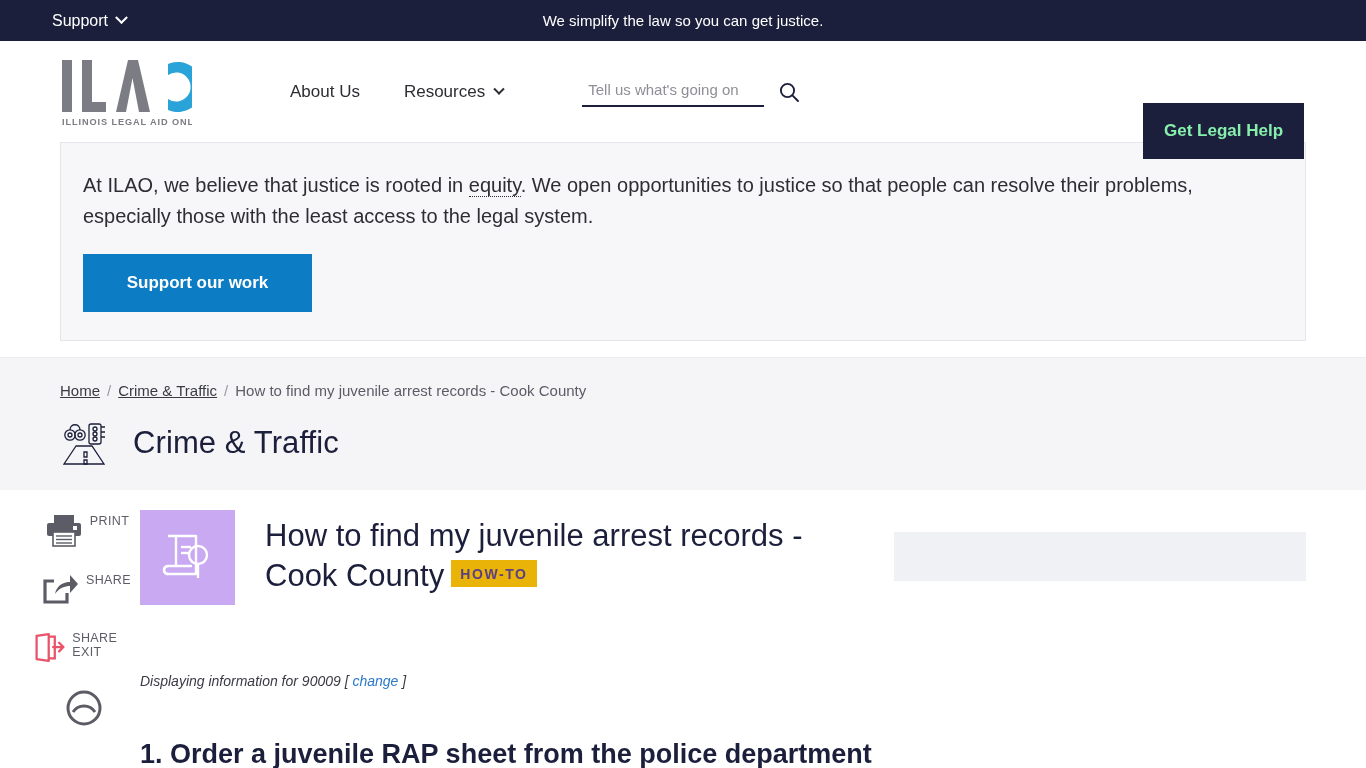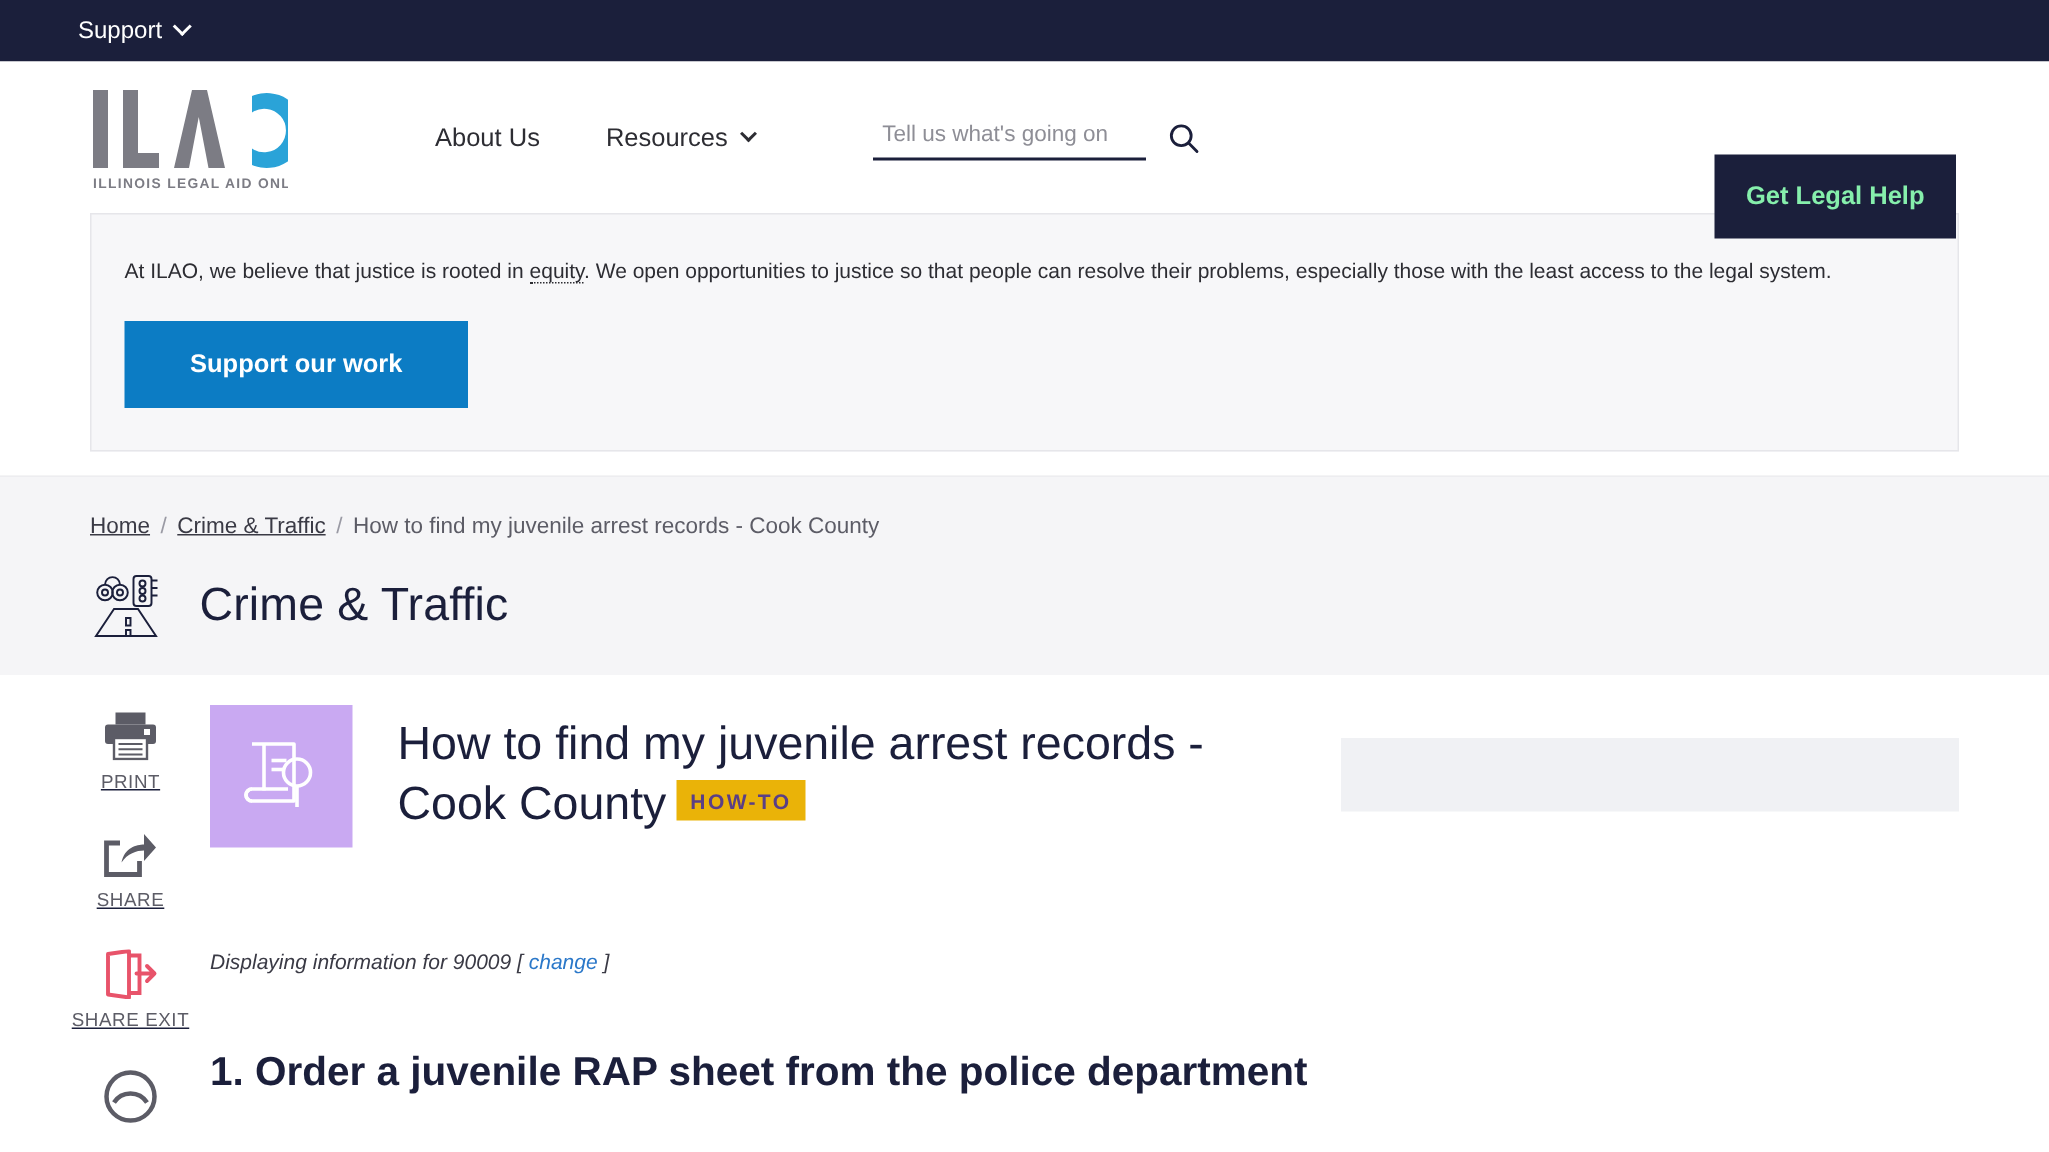--- a/index.html
+++ b/index.html
@@ -134,21 +134,21 @@
   .promo-outer {
     background: #ffffff;
     padding: 0 60px 16px 60px;
   }
   .promo {
     background: #f7f7f9;
     border: 1px solid #e6e6ea;
     padding: 27px 22px 28px 22px;
   }
   .promo p {
-    font-size: 14px;
+    font-size: 20px;
     line-height: 1.54;
     color: #2d2d33;
     max-width: 1190px;
   }
   .dotted { border-bottom: 1px dotted #2d2d33; cursor: help; }
   .promo-btn {
     margin-top: 22px;
     background: #0c7cc4;
     color: #ffffff;
     border: none;
@@ -200,25 +200,23 @@
     width: 106px;
     flex: 0 0 106px;
     padding-top: 6px;
     display: flex;
     flex-direction: column;
     align-items: center;
     gap: 26px;
   }
   .rail-item {
     display: flex;
-    flex-direction: column;
-    align-items: center;
+    flex-direction: row;
     gap: 7px;
     cursor: pointer;
-    text-decoration: underline;
   }
   .rail-item span {
     font-size: 12.5px;
     color: #5c5c66;
     letter-spacing: .4px;
   }
 
   .article { flex: 1; padding-right: 22px; padding-top: 2px; }
   .article-head { display: flex; gap: 30px; align-items: flex-start; }
   .thumb {
@@ -288,20 +286,21 @@
   }
 </style>
 </head>
 <body>
 
 <div class="topbar">
   <div class="lang">
     <span>Support</span>
     <i class="caret"></i>
   </div>
+  <div class="tagline">We simplify the law so you can get justice.</div>
   <div class="toplinks">
     <a>Contact</a>
     <a>Log in</a>
   </div>
 </div>
 
 <div class="header">
   <div class="logo">
     <svg width="132" height="72" viewBox="0 0 132 72">
       <rect x="2" y="4" width="10" height="52" fill="#7c7c84"></rect>

